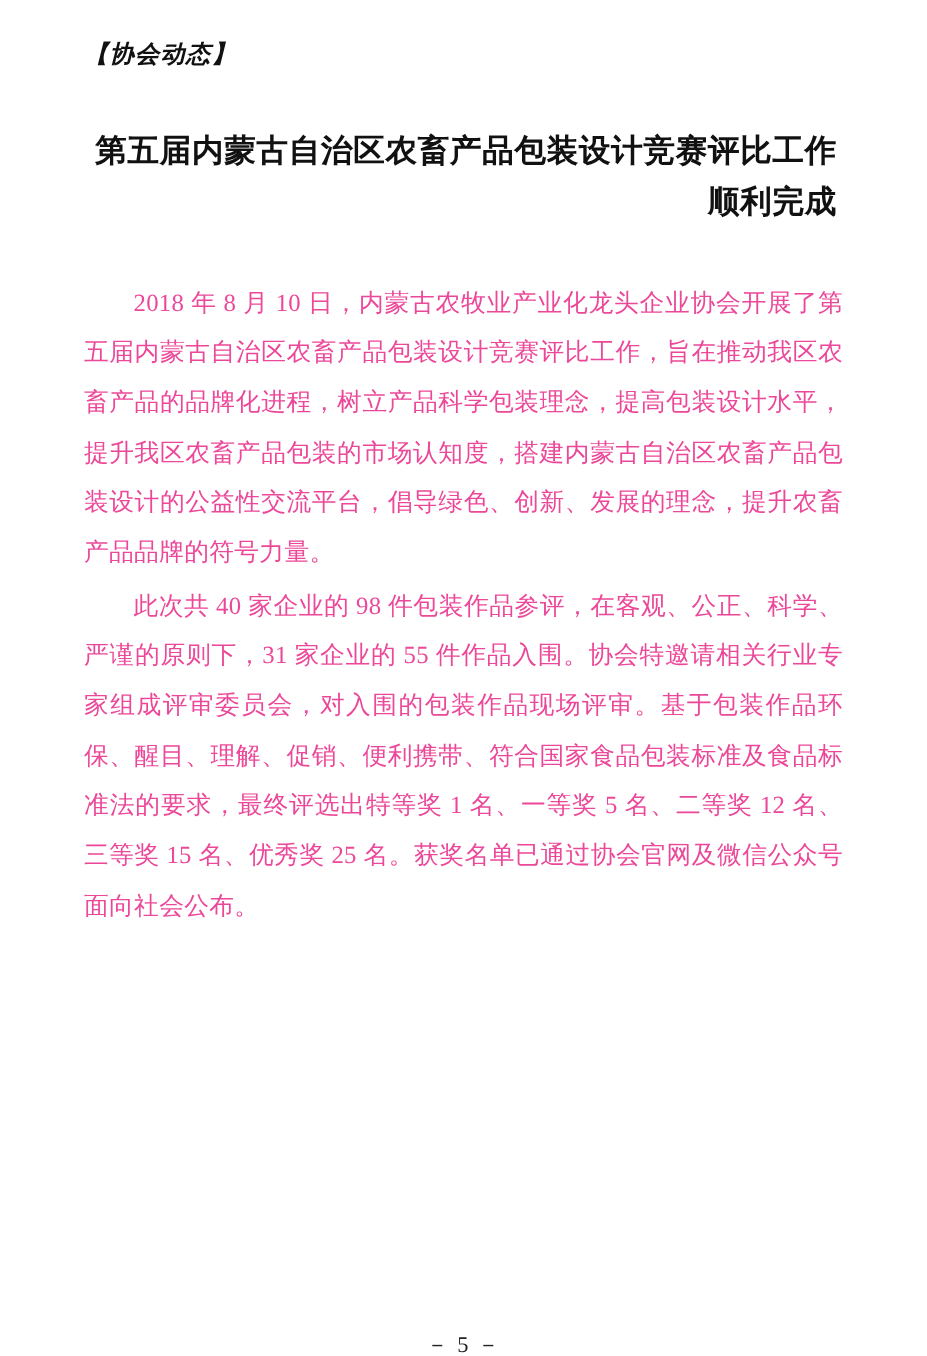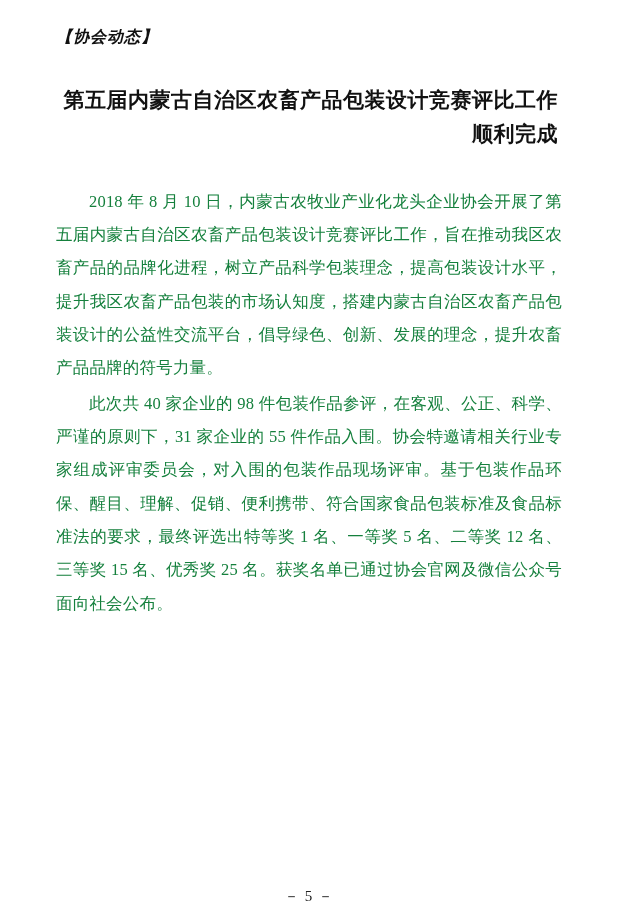--- a/index.html
+++ b/index.html
@@ -43,21 +43,21 @@
   .body-wrap {
     margin-top: 34px;
   }
   .para {
     font-size: 16.5px;
     line-height: 2.02;
     text-align: justify;
     text-justify: inter-ideograph;
     text-indent: 2em;
     letter-spacing: 0.2px;
-    color: #15803d;
+    color: #ec4899;
     margin: 0 0 2px 0;
   }
   .footer {
     position: absolute;
     left: 0;
     right: 0;
     bottom: 24px;
     text-align: center;
     font-size: 15px;
     color: #222222;

